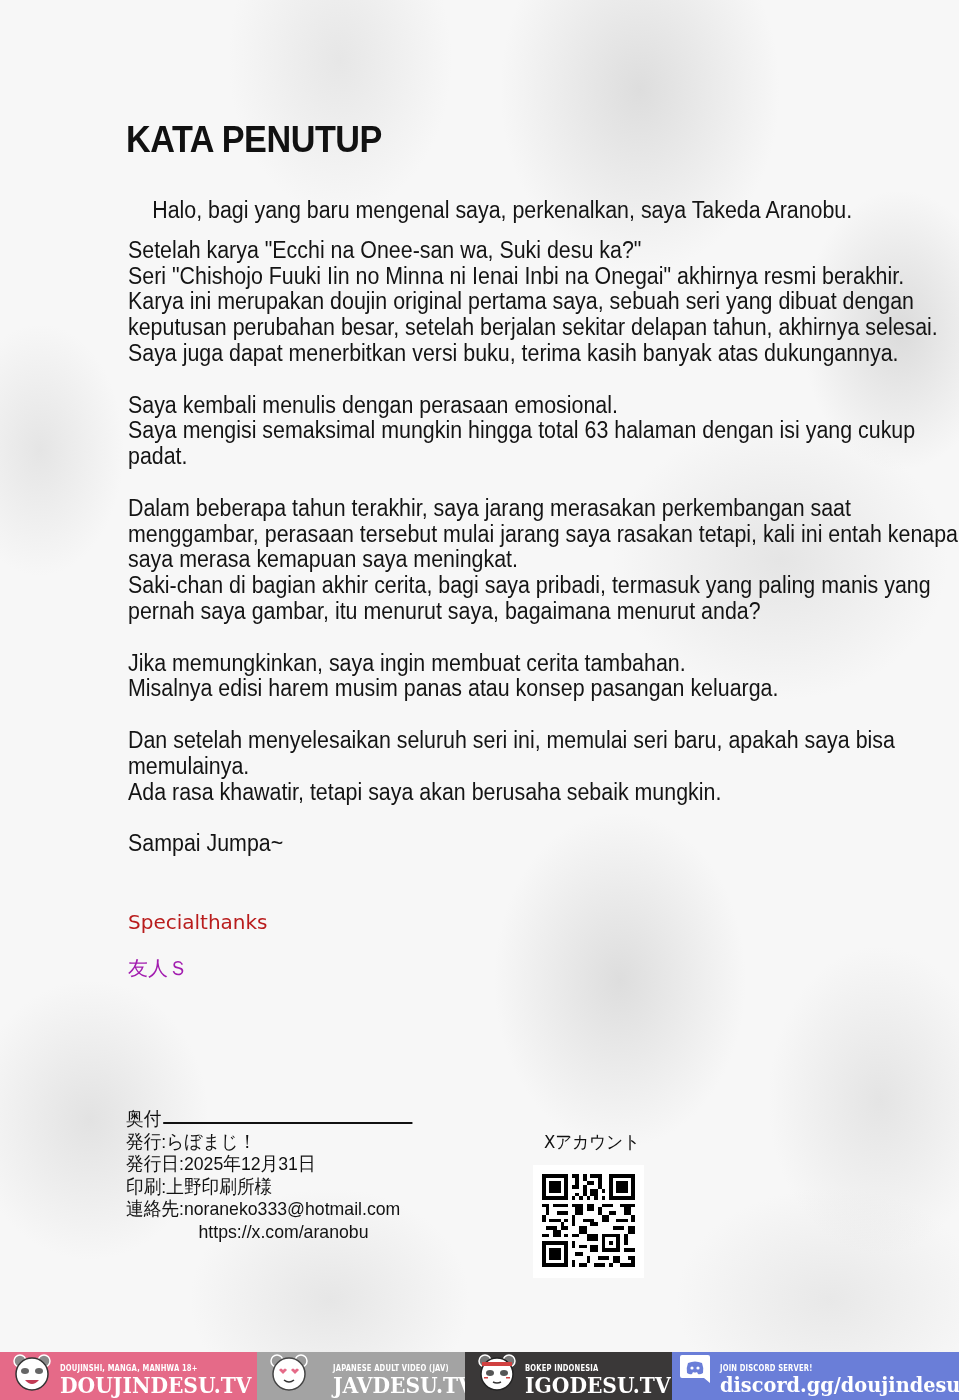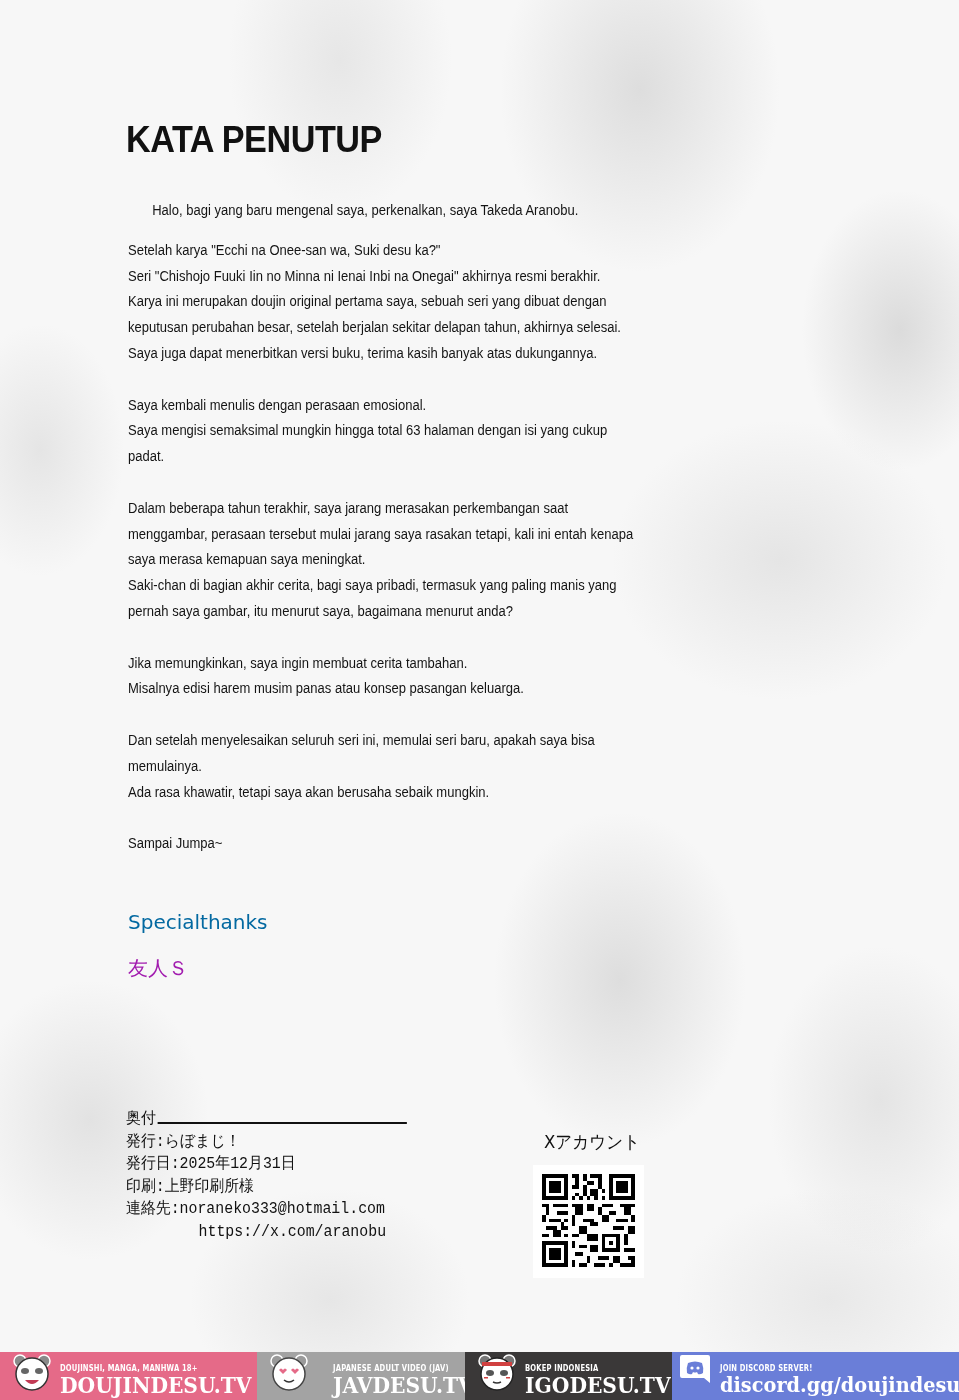--- a/index.html
+++ b/index.html
@@ -29,40 +29,40 @@
 
     .title {
       position: absolute; left: 120px; top: 119px;
       font-family: "Liberation Sans", sans-serif;
       font-weight: bold; font-size: 36px; letter-spacing: -0.5px;
       color: #111; transform: scaleX(0.95); transform-origin: left;
     }
     .body-text {
       position: absolute; left: 122px; top: 198px; width: 760px;
       font-family: "Liberation Sans Narrow", "Liberation Sans", sans-serif;
-      font-size: 14px; line-height: 25.8px; color: #141414;
+      font-size: 23px; line-height: 25.8px; color: #141414;
     }
     .body-text .line { white-space: nowrap; height: 25.8px; transform: scaleX(0.93); transform-origin: left; }
     .body-text .indent { padding-left: 26px; }
     .body-text .gap { height: 25.8px; }
     .body-text .gap-sm { height: 14px; }
 
     .thanks-title {
       position: absolute; left: 122px; top: 910px;
       font-family: "DejaVu Sans", sans-serif; font-weight: normal;
-      font-size: 20px; color: #0369a1;
+      font-size: 20px; color: #b91c1c;
     }
     .thanks-name {
       position: absolute; left: 122px; top: 955px;
       font-family: "DejaVu Sans", sans-serif; font-size: 20px; color: #a21caf;
     }
 
     .colophon {
       position: absolute; left: 120px; top: 1108px;
-      font-family: Liberation Mono, monospace; font-size: 16px; line-height: 22.5px;
+      font-family: Liberation Sans, sans-serif; font-size: 19px; line-height: 22.5px;
       color: #111;
     }
     .colophon .row { white-space: nowrap; transform: scaleX(0.93); transform-origin: left; }
     .colophon .row-head { display: flex; align-items: center; }
     .colophon .rule { display: inline-block; width: 268px; height: 2px; background: #111; margin-left: 2px; margin-top: 8px; }
     .colophon .url { padding-left: 78px; }
 
     .x-account-label {
       position: absolute; left: 538px; top: 1130px;
       font-family: "DejaVu Sans", sans-serif; font-size: 18px; color: #111;

